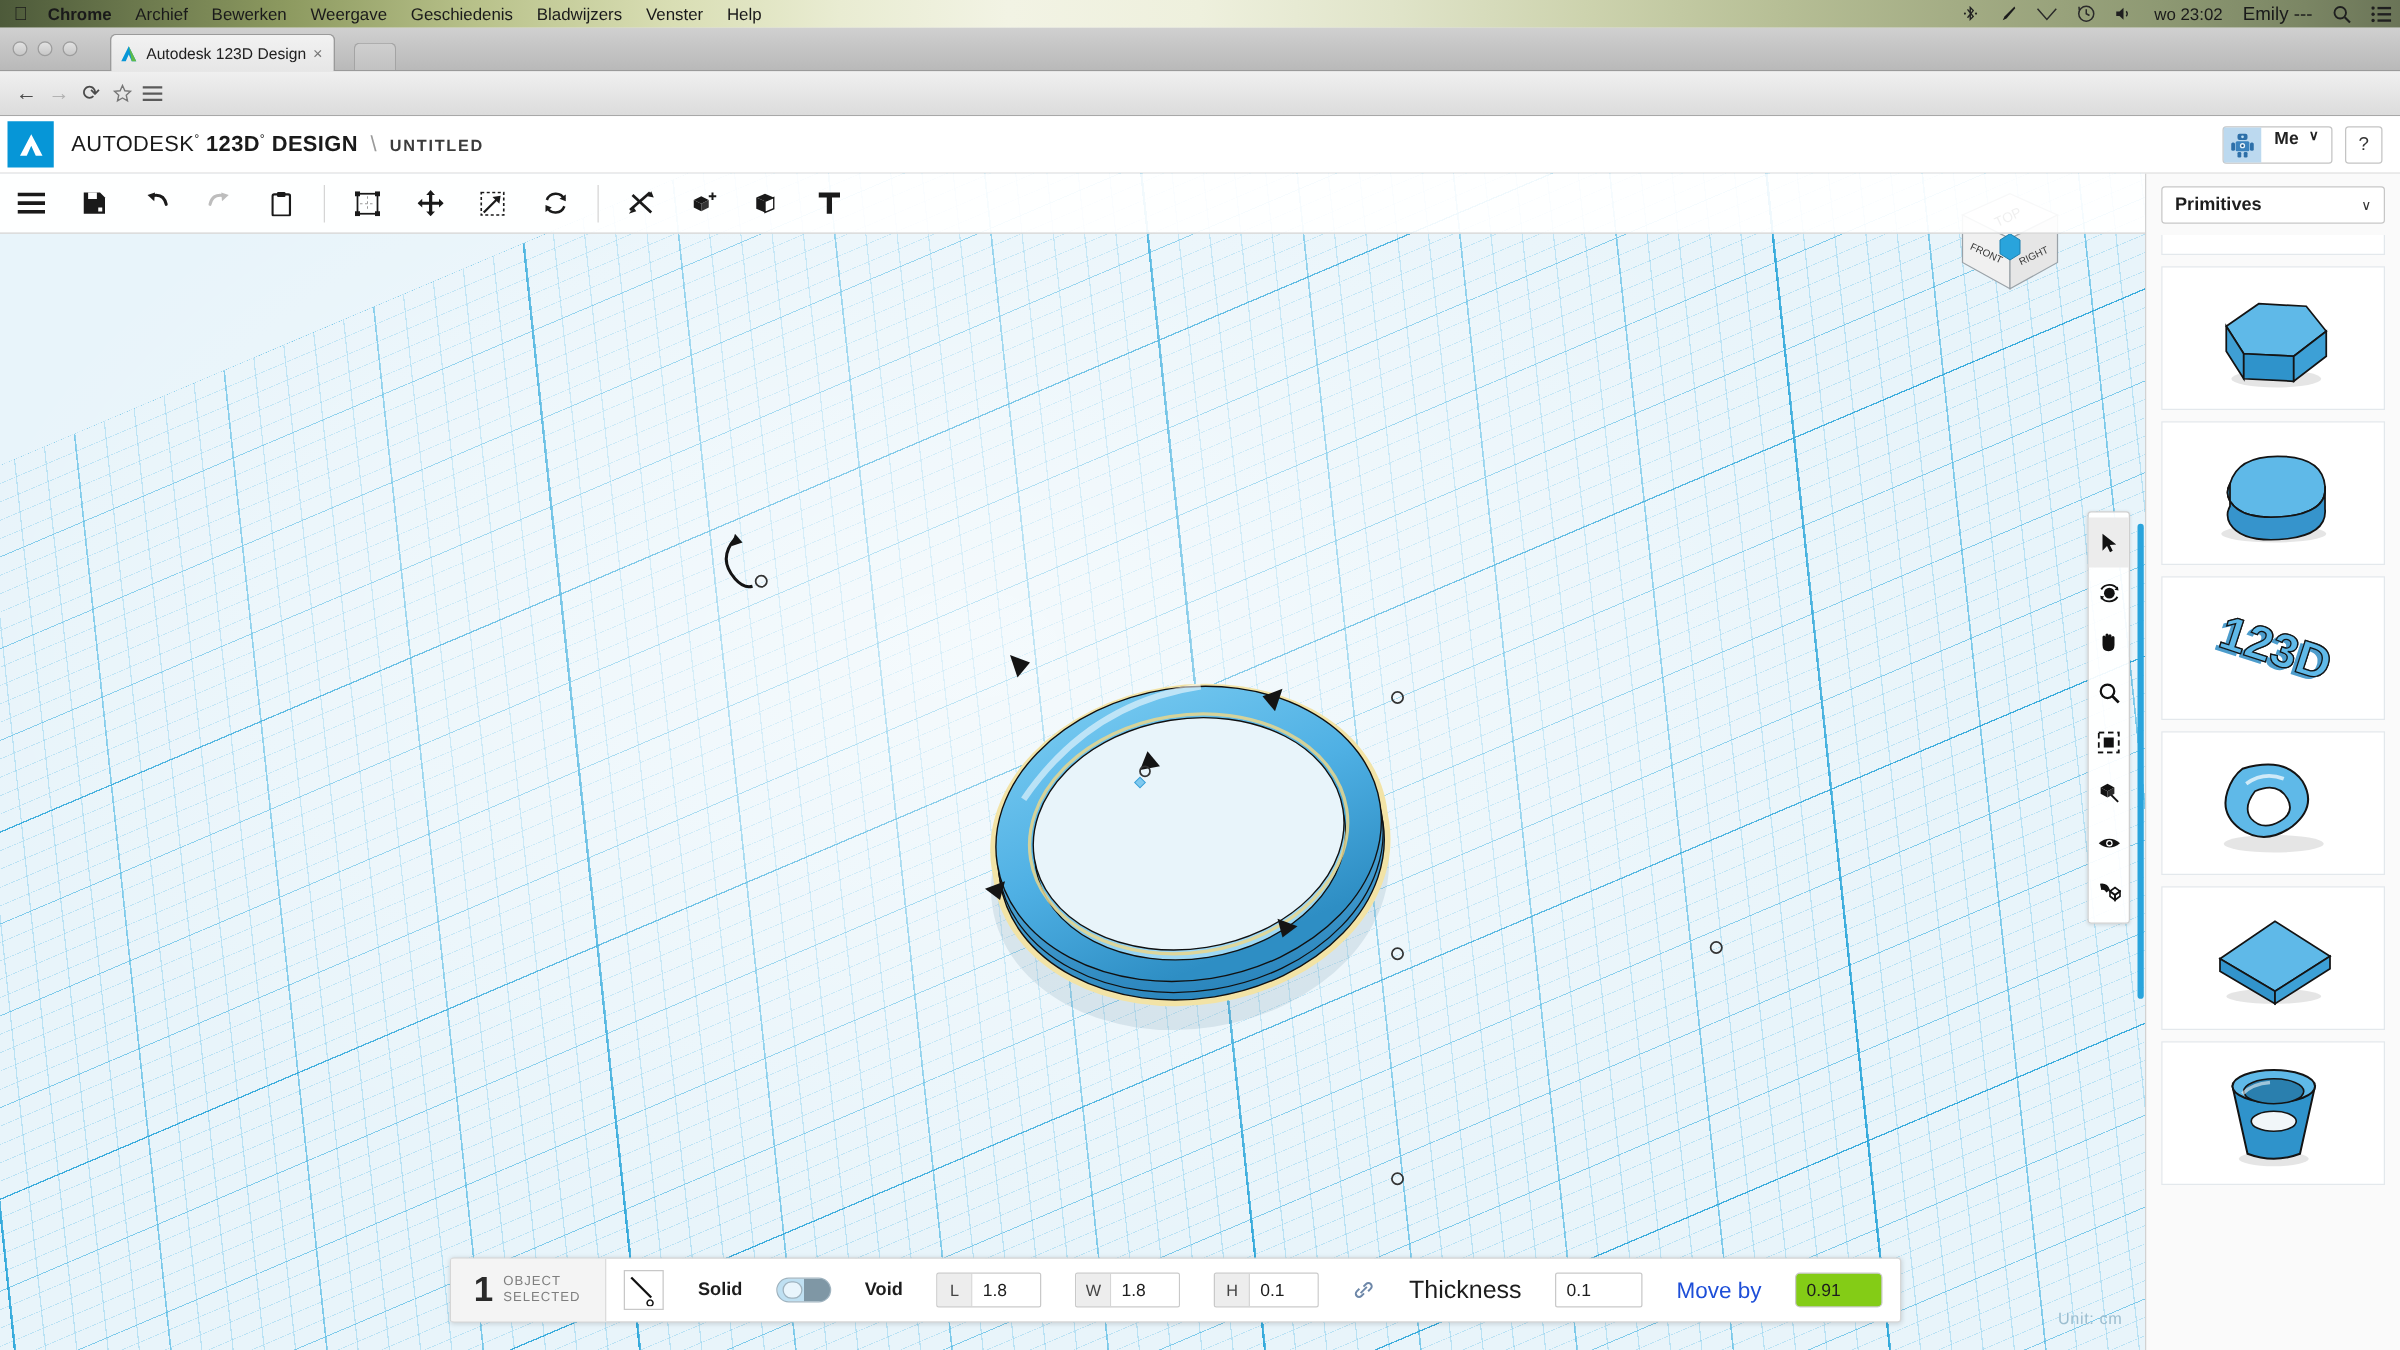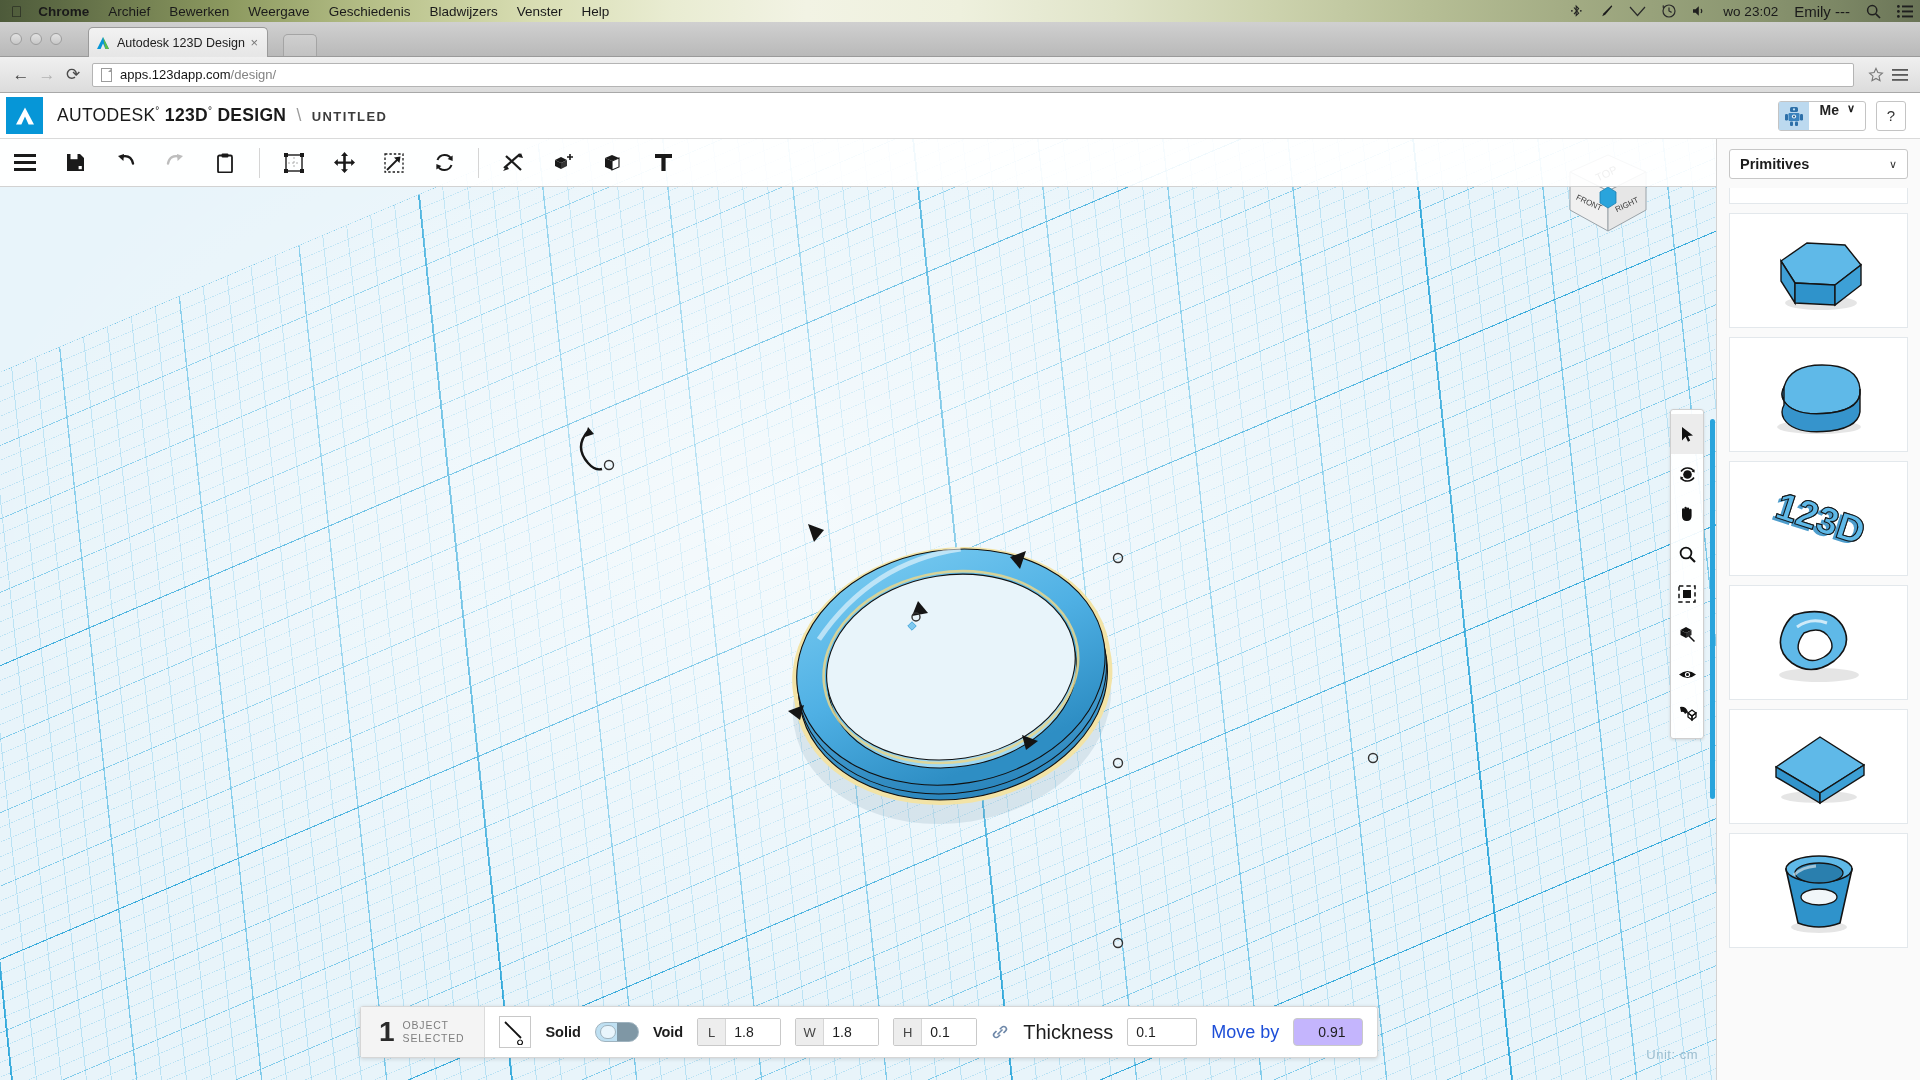--- a/index.html
+++ b/index.html
@@ -290,25 +290,20 @@
       <span class="tabtitle">Autodesk 123D Design</span>
       <span class="tabclose">×</span>
     </div>
     <div class="newtab"></div>
   </div>
 
   <div class="chrome-toolbar">
     <span class="navbtn">←</span>
     <span class="navbtn disabled">→</span>
     <span class="navbtn">⟳</span>
-    <div class="omnibox" title="Search Google or type URL">
-      <span class="pageicon"></span>
-      <span class="host">apps.123dapp.com</span>
-        <span class="path">/design/</span>
-    </div>
     <span class="tbicon">
       <svg width="16" height="16" viewBox="0 0 16 16">
           <path d="M8 1.4 L9.9 5.6 L14.4 6.1 L11 9.2 L12 13.7 L8 11.4 L4 13.7 L5 9.2 L1.6 6.1 L6.1 5.6 Z" fill="none" stroke="#777" stroke-width="1.1"></path>
         </svg>
     </span>
     <span class="tbicon">
       <svg width="16" height="14" viewBox="0 0 16 14">
           <g fill="#5a5a5a">
             <rect y="1" width="16" height="1.8"></rect>
             <rect y="6" width="16" height="1.8"></rect>
@@ -619,21 +614,21 @@
       <div style="position:absolute;left:360px;bottom:22px;height:52px;display:flex;align-items:center;background:#fff;border:1px solid #d6d6d6;border-radius:3px;box-shadow:0 1px 4px rgba(0,0,0,.14);z-index:25;">
 
         <div style="display:flex;align-items:center;padding:0 20px 0 18px;height:100%;background:#f4f4f4;border-right:1px solid #dcdcdc;">
           <span style="font-size:28px;font-weight:bold;color:#2a2a2a;margin-right:8px;">1</span>
           <span style="font-size:10.5px;letter-spacing:.8px;color:#7e7e7e;line-height:13px;">
             <span style="display:block">OBJECT</span>
             <span style="display:block">SELECTED</span>
           </span>
         </div>
 
-        <div style="display:flex;align-items:center;padding:0 14px 0 14px;gap:14px;">
+        <div style="display:flex;align-items:center;padding:0 14px 0 14px;gap:27px;">
           <span style="width:32px;height:32px;border:1px solid #c8c8c8;background:#fff;display:flex;align-items:center;justify-content:center;">
             <svg width="26" height="26" viewBox="0 0 26 26">
                 <path d="M3 3 L19 19" stroke="#111" stroke-width="1.8"></path>
                 <path d="M18 21 a2.4 2.4 0 1 0 .1 0" fill="none" stroke="#111" stroke-width="1.2"></path>
               </svg>
           </span>
 
           <span style="font-size:14.5px;font-weight:bold;color:#1d1d1d;">Solid</span>
           <span style="width:44px;height:20px;border-radius:10px;background:linear-gradient(to right,#bfe0f2 0 50%,#7f97a5 50% 100%);border:1px solid #9fb3bf;display:flex;align-items:center;">
             <span style="width:16px;height:14px;border-radius:7px;background:#e9f5fc;border:1px solid #9fb3bf;margin-left:4px;"></span>
@@ -660,21 +655,21 @@
                 <path d="M6.5 11.5 L11.5 6.5" stroke="#6d87a8" stroke-width="1.6"></path>
                 <path d="M5.5 8 L3.4 10.1 a2.6 2.6 0 0 0 3.7 3.7 L9.2 11.7" fill="none" stroke="#6d87a8" stroke-width="1.6"></path>
                 <path d="M12.5 10 L14.6 7.9 a2.6 2.6 0 0 0 -3.7 -3.7 L8.8 6.3" fill="none" stroke="#6d87a8" stroke-width="1.6"></path>
               </svg>
           </span>
 
           <span style="font-size:20px;color:#1d1d1d;">Thickness</span>
           <span style="width:70px;height:28px;border:1px solid #c9c9c9;border-radius:2px;background:#fff;display:flex;align-items:center;padding-left:8px;font-size:14px;color:#1d1d1d;">0.1</span>
 
           <span style="font-size:18px;color:#1d4ed8;">Move by</span>
-          <span style="width:70px;height:28px;border:1px solid #c9c9c9;border-radius:4px;background:#c4b5fd;display:flex;align-items:center;padding-left:24px;font-size:14px;color:#1d1d1d;">0.91</span>
+          <span style="width:70px;height:28px;border:1px solid #c9c9c9;border-radius:4px;background:#84cc16;display:flex;align-items:center;padding-left:8px;font-size:14px;color:#1d1d1d;">0.91</span>
         </div>
       </div>
 
       <div class="rpanel">
         <div class="rpanel-head">
           <div class="dropdown">
             <span>Primitives</span>
             <span class="caret">∨</span>
           </div>
         </div>

